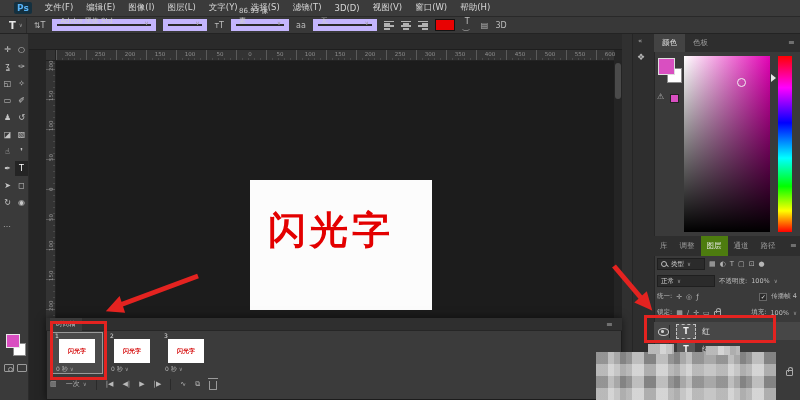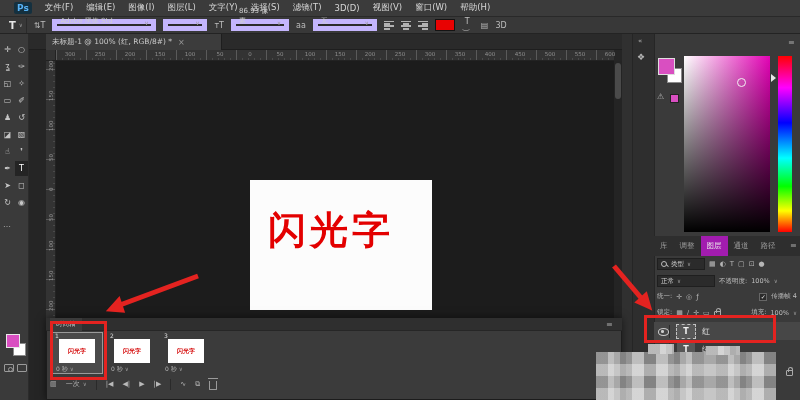--- a/index.html
+++ b/index.html
@@ -111,21 +111,21 @@
     background:linear-gradient(to bottom,rgba(0,0,0,0),#000 100%),linear-gradient(to right,#ffffff,#e303b5)}
   .cf-marker{position:absolute;left:737px;top:78px;width:9px;height:9px;border:1.5px solid #f2f2f2;border-radius:50%}
   .hue-bar{position:absolute;left:778px;top:56px;width:14px;height:176px;
     background:linear-gradient(180deg,#ff0000 0%,#ff00ff 18%,#0000ff 38%,#00ffff 58%,#00ff00 74%,#ffff00 88%,#ff0000 100%)}
   .hue-arrow{position:absolute;left:771px;top:74px;width:0;height:0;border-top:4px solid transparent;
     border-bottom:4px solid transparent;border-left:5px solid #e8e8e8}
 
   .ptabs{position:absolute;left:654px;top:236px;width:146px;height:20px;background:#2e2e2e;display:flex;
     align-items:center;font-size:7.5px;color:#9e9e9e}
   .ptab{padding:0 6px;height:20px;display:flex;align-items:center}
-  .ptab.on{background:#a21caf;color:#ececec}
+  .ptab.on{background:#4d7c0f;color:#ececec}
   .ptabs-menu{position:absolute;left:790px;top:241px;font-size:8px;color:#aaa}
 
   .lrow{position:absolute;left:654px;width:146px;display:flex;align-items:center;gap:4px;
     font-size:6.5px;color:#bdbdbd;padding:0 3px}
   .sm-field{background:#2b2b2b;border:1px solid #1f1f1f;height:12px;display:flex;align-items:center;
     padding:0 3px;font-size:6.5px;color:#cfcfcf;gap:3px}
   .icon-search{position:relative;width:7px;height:7px}
   .icon-search::before{content:"";position:absolute;left:0;top:0;width:4px;height:4px;border:1px solid #bbb;border-radius:50%}
   .icon-search::after{content:"";position:absolute;left:4.5px;top:4.5px;width:2.5px;height:1px;background:#bbb;transform:rotate(45deg)}
   .fico{font-size:7px;color:#b5b5b5}
@@ -250,24 +250,20 @@
     </div>
     <span class="more-dots">…</span>
     <span class="fg-swatch"></span>
     <span class="bg-swatch"></span>
     <span class="qmask"></span>
     <span class="scrmode"></span>
   </div>
 
   <div class="abs docarea"></div>
   <div class="tabbar"></div>
-  <div class="doc-tab">
-    <span>未标题-1 @ 100% (红, RGB/8#) *</span>
-    <span class="close">×</span>
-  </div>
   <div class="ruler-corner"></div>
   <div class="ruler-h">
     <span style="left:7px">300</span>
     <span style="left:37px">250</span>
     <span style="left:67px">200</span>
     <span style="left:97px">150</span>
     <span style="left:127px">100</span>
     <span style="left:157px">50</span>
     <span style="left:187px">0</span>
     <span style="left:217px">50</span>
@@ -344,20 +340,24 @@
     <span>∿</span>
     <span>⧉</span>
     <span class="icon-trash"></span>
   </div>
 
   <div class="dock-strip"></div>
   <span class="strip-collapse">«</span>
   <span class="strip-icon">❖</span>
   <div class="rpanel"></div>
 
+  <div class="cp-tabs">
+    <span class="cp-tab on">颜色</span>
+    <span class="cp-tab">色板</span>
+  </div>
   <span class="cp-menu">≡</span>
   <span class="cp-fg"></span>
   <span class="cp-bg"></span>
   <span class="cp-warn">⚠</span>
   <span class="cp-warn-sw"></span>
   <div class="color-field"></div>
   <span class="cf-marker"></span>
   <div class="hue-bar"></div>
   <span class="hue-arrow"></span>
 

